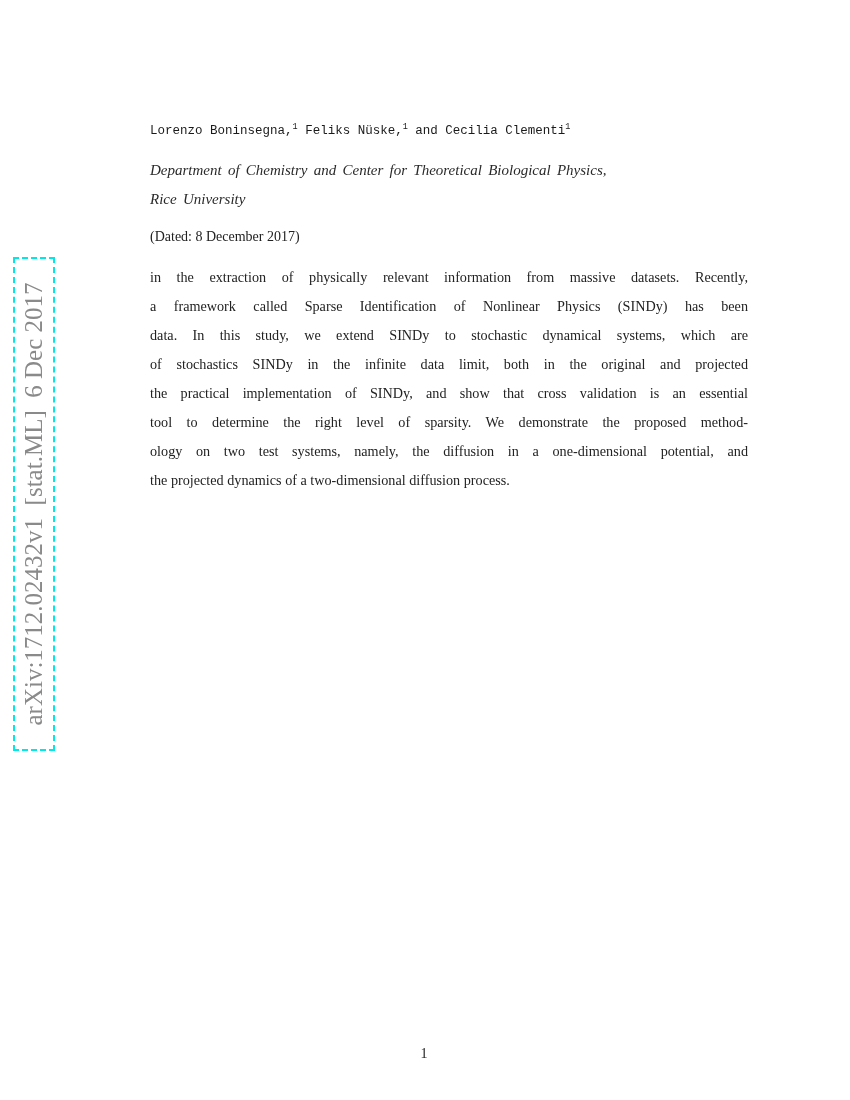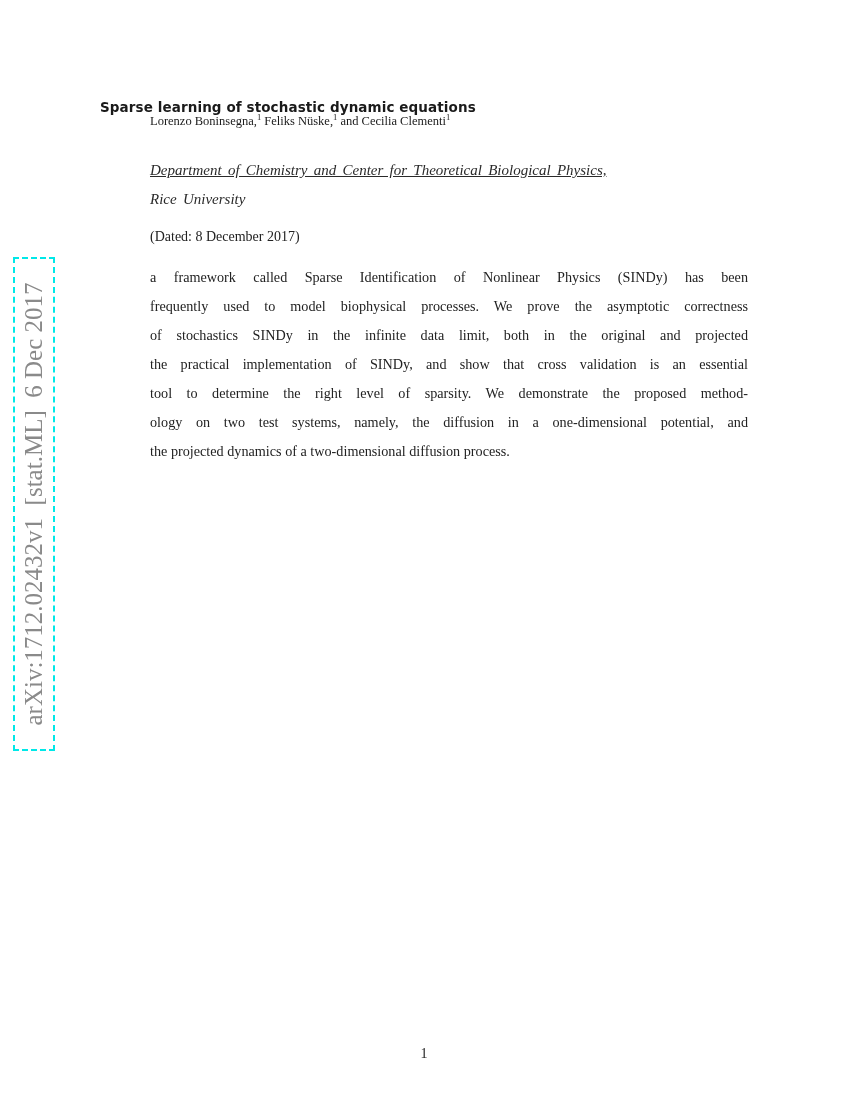--- a/index.html
+++ b/index.html
@@ -18,39 +18,38 @@
     left: 100px; top: 99px;
     font-family: "DejaVu Sans", sans-serif;
     font-weight: bold;
     font-size: 13.5px;
     color: #1a1a1a;
     letter-spacing: 0.1px;
   }
 
   .authors {
     position: absolute;
-    left: 150px; top: 114px;
-    font-family: Liberation Serif, serif;
+    left: 150px; top: 124px;
+    font-family: Liberation Mono, monospace;
     font-size: 12.5px;
     color: #1a1a1a;
   }
   .authors sup {
     font-size: 8.5px;
     vertical-align: super;
     line-height: 0;
   }
 
   .affiliation-1 {
     position: absolute;
     left: 150px; top: 162px;
     font-style: italic;
     font-size: 15px;
     word-spacing: 2.5px;
     color: #2a2a2a;
-    text-decoration: underline;
   }
   .affiliation-2 {
     position: absolute;
     left: 150px; top: 191px;
     font-style: italic;
     font-size: 15px;
     word-spacing: 2.5px;
     color: #2a2a2a;
     text-align: right;
   }
@@ -105,37 +104,37 @@
     text-align: center;
     font-size: 14px;
     color: #222222;
   }
 </style>
 </head>
 <body>
 
 <div class="page" style="background: rgb(255, 255, 255);">
 
-  <div class="paper-title">Sparse learning of stochastic dynamic equations</div>
 
   <div class="authors">
     <span>Lorenzo Boninsegna,</span><sup>1</sup>
     <span> Feliks Nüske,</span><sup>1</sup>
     <span> and Cecilia Clementi</span><sup>1</sup>
   </div>
 
   <div class="affiliation-1">Department of Chemistry and Center for Theoretical Biological Physics,</div>
 
   <div class="affiliation-2">Rice University</div>
 
   <div class="dated">(Dated: 8 December 2017)</div>
 
   <div class="abstract">
+    <div class="jline">in the extraction of physically relevant information from massive datasets. Recently,</div>
     <div class="jline">a framework called Sparse Identification of Nonlinear Physics (SINDy) has been</div>
-    <div class="jline">frequently used to model biophysical processes. We prove the asymptotic correctness</div>
+    <div class="jline">data. In this study, we extend SINDy to stochastic dynamical systems, which are</div>
     <div class="jline">of stochastics SINDy in the infinite data limit, both in the original and projected</div>
     <div class="jline">the practical implementation of SINDy, and show that cross validation is an essential</div>
     <div class="jline">tool to determine the right level of sparsity. We demonstrate the proposed method-</div>
     <div class="jline">ology on two test systems, namely, the diffusion in a one-dimensional potential, and</div>
     <div class="jline last">the projected dynamics of a two-dimensional diffusion process.</div>
   </div>
 
   <div class="watermark-box" style="--wm-border: #00E8E8; --wm-text: #8A8A8A;">
     <span class="watermark-text">arXiv:1712.02432v1&nbsp; [stat.ML]&nbsp; 6 Dec 2017</span>
   </div>

